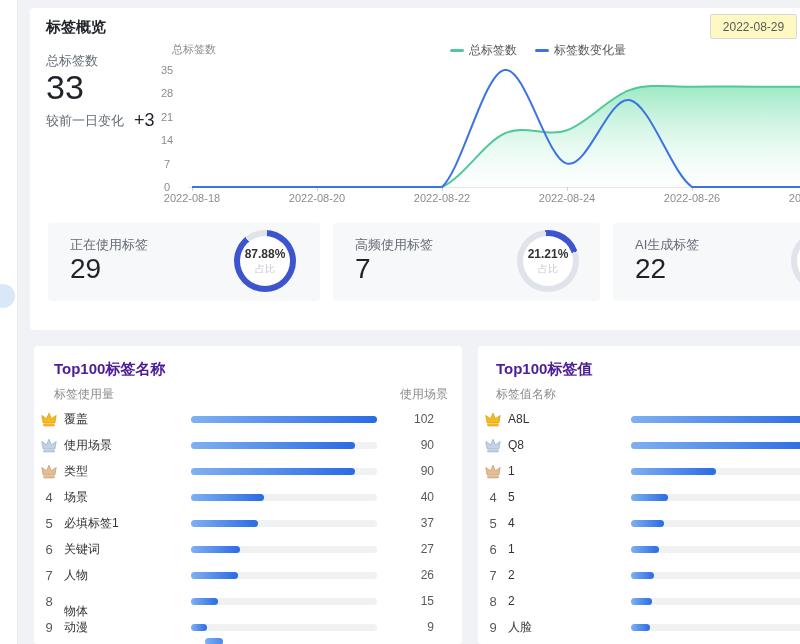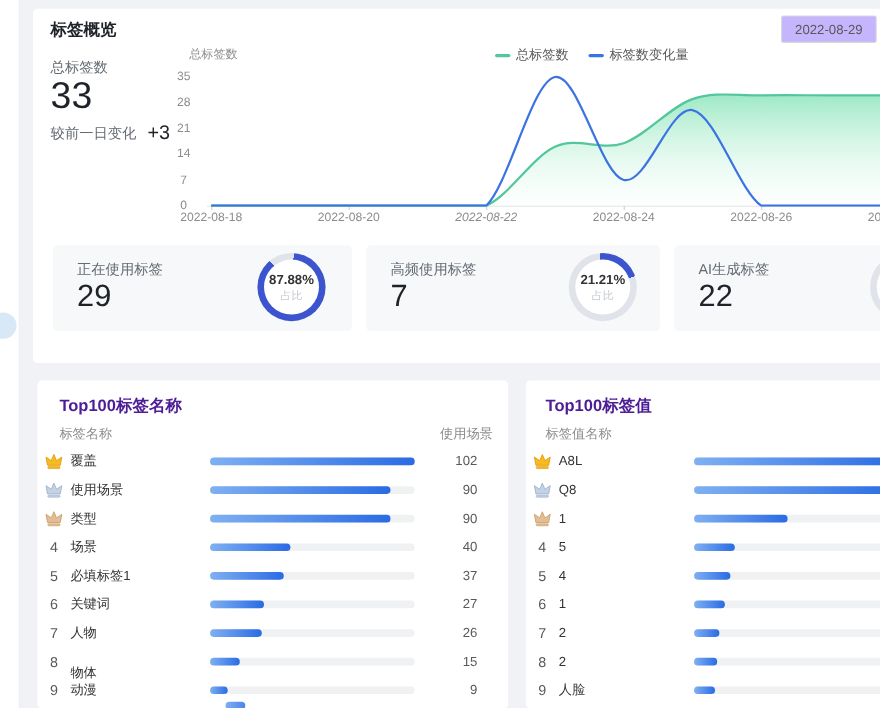--- a/index.html
+++ b/index.html
@@ -10,21 +10,21 @@
   
   .side-strip { left:0; top:0; width:18px; height:644px; background:#ffffff; border-right:1px solid #ebedf0; }
   .drawer-handle { left:-9px; top:284px; width:24px; height:24px; border-radius:50%; background:#d9e8f6; }
 
   .card { background:#ffffff; border-radius:4px; }
 
   
   .overview { left:30px; top:8px; width:790px; height:322px; }
   .overview-title { left:16px; top:10px; font-size:15px; font-weight:bold; color:#1f2329; }
   .date-box { left:680px; top:6px; width:87px; height:25px; border:1px solid #d9d9d9; border-radius:2px;
-              background:#c4b5fd; font-size:12px; color:#595959; display:flex; align-items:center; justify-content:center; cursor:pointer; }
+              background:#fef9c3; font-size:12px; color:#595959; display:flex; align-items:center; justify-content:center; cursor:pointer; }
 
   .sum-label { left:16px; top:44px; font-size:13px; color:#646a73; }
   .sum-value { left:16px; top:60px; font-size:34px; color:#1f2329; }
   .delta-row { left:16px; top:102px; display:flex; align-items:center; gap:10px; }
   .delta-label { font-size:13px; color:#646a73; }
   .delta-value { font-size:18px; color:#1f2329; }
 
   .y-axis-name { left:142px; top:34px; font-size:11px; color:#8c8c8c; }
   .legend { left:420px; top:34px; display:flex; gap:18px; align-items:center; }
   .legend-item { display:flex; align-items:center; gap:5px; font-size:12px; color:#595959; cursor:pointer; }
@@ -100,21 +100,21 @@
       <div class="ytick" style="top: 155.6px;">7</div>
       <div class="ytick" style="top: 179px;">0</div>
     </div>
   <div class="abs axis-line"></div>
   <div id="xlabels">
       <div class="xtick-mark" style="left: 162px;"></div>
       <div class="xlabel" style="left: 162px;">2022-08-18</div>
       <div class="xtick-mark" style="left: 287px;"></div>
       <div class="xlabel" style="left: 287px;">2022-08-20</div>
       <div class="xtick-mark" style="left: 412px;"></div>
-      <div class="xlabel" style="left: 412px; font-style: italic;">2022-08-22</div>
+      <div class="xlabel" style="left: 412px;">2022-08-22</div>
       <div class="xtick-mark" style="left: 537px;"></div>
       <div class="xlabel" style="left: 537px;">2022-08-24</div>
       <div class="xtick-mark" style="left: 662px;"></div>
       <div class="xlabel" style="left: 662px;">2022-08-26</div>
       <div class="xlabel" style="left: 787px;">2022-08-28</div>
     </div>
 
   <svg class="abs chart-svg" id="chart" width="612" height="133">
     <defs>
       <linearGradient id="greenFill" x1="0" y1="0" x2="0" y2="1">
@@ -152,21 +152,21 @@
         <div class="stat-label">AI生成标签</div>
         <div class="stat-value">22</div>
         <div class="donut" style="left: 178px; background: rgb(224, 227, 233);"></div>
       </div>
     </div>
 </div>
 
 <div class="abs card panel-left">
   <div class="panel-title">Top100标签名称</div>
   <div class="panel-head">
-    <span class="abs" style="left:20px;">标签名称</span>
+    <span class="abs" style="left:20px;">标签使用量</span>
     <span class="abs" style="right:14px;">使用场景</span>
   </div>
   <div class="rows" id="leftRows">
       <div class="row">
         <span class="rank-cell">
           <svg width="16" height="15" viewBox="0 0 16 15" class="crown">
             <path d="M2.2 11 L0.8 3.5 L5.6 6.8 L8 1.2 L10.4 6.8 L15.2 3.5 L13.8 11 Z" fill="#f7ba1f" stroke="#e09c0a" stroke-width="0.8"></path>
             <rect x="2.4" y="12.2" width="11.2" height="1.8" rx="0.9" fill="#f7ba1f" stroke="#e09c0a" stroke-width="0.6"></rect>
           </svg>
         </span>

